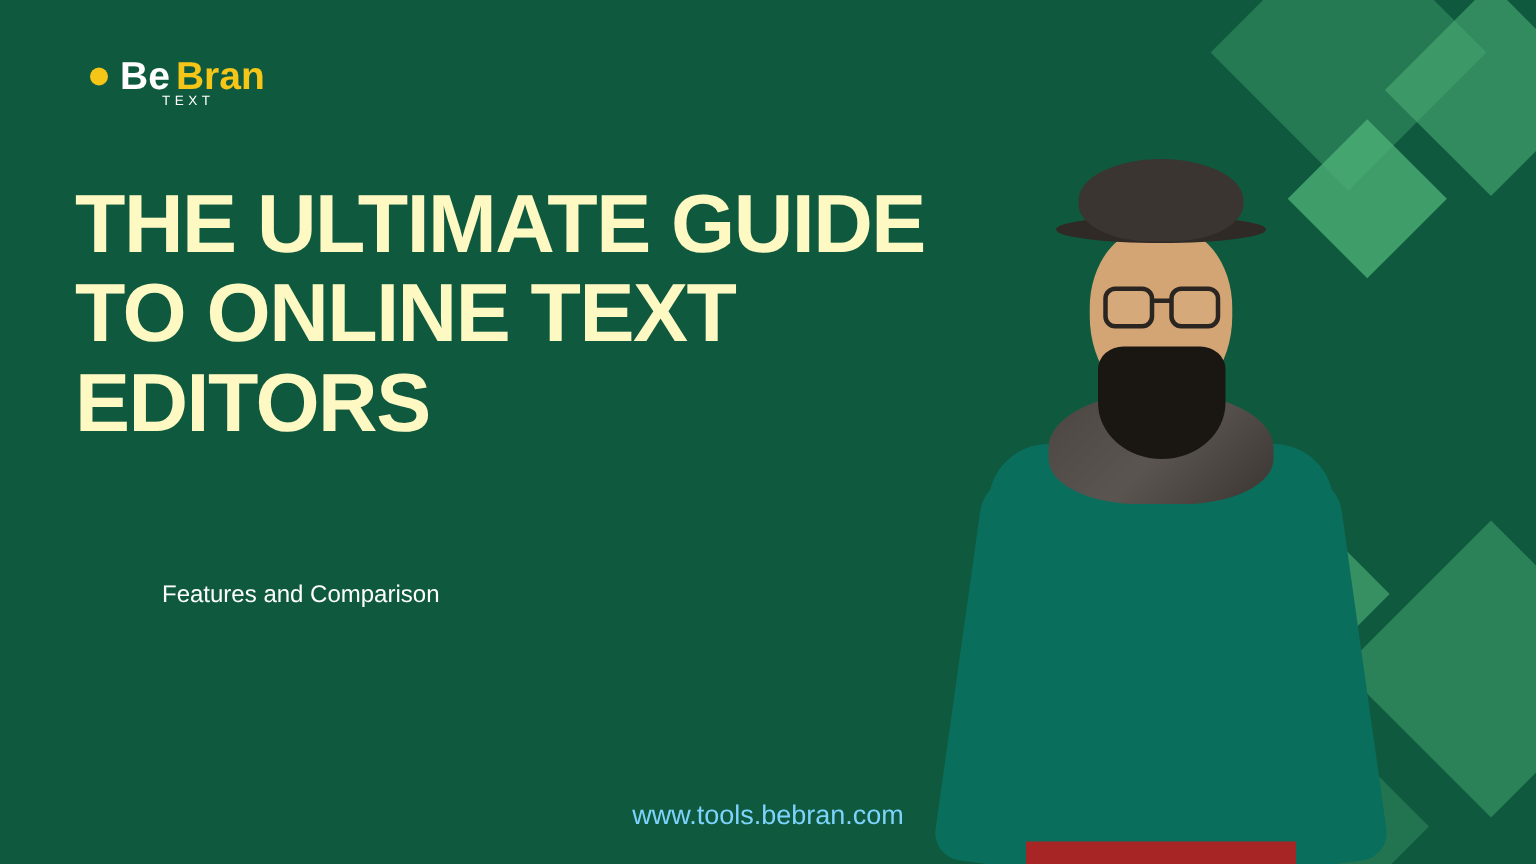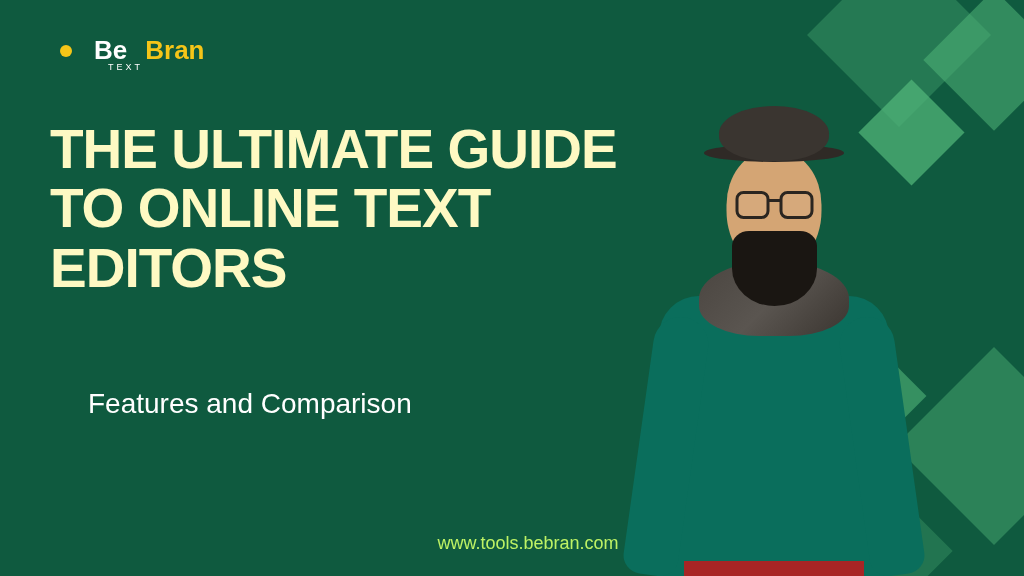--- a/index.html
+++ b/index.html
@@ -20,21 +20,21 @@
     .d3 { width: 75px; height: 75px; background: rgba(80, 180, 120, 0.75); top: 95px; right: 75px; }
     .d4 { width: 140px; height: 140px; background: rgba(80, 180, 120, 0.45); bottom: 60px; right: -40px; }
     .d5 { width: 90px; height: 90px; background: rgba(80, 180, 120, 0.3); bottom: -20px; right: 90px; }
     .d6 { width: 60px; height: 60px; background: rgba(80, 180, 120, 0.6); bottom: 150px; right: 110px; }
     .logo {
       position: absolute;
       top: 35px;
       left: 60px;
       display: flex;
       align-items: center;
-      gap: 18px;
+      gap: 4px;
     }
     .logo-dot {
       width: 12px;
       height: 12px;
       border-radius: 50%;
       background: #f5c518;
       margin-right: 4px;
     }
     .logo-be {
       color: #fff;
@@ -66,37 +66,36 @@
       font-size: 55px;
       font-weight: 900;
       line-height: 1.08;
       letter-spacing: -1px;
       max-width: 640px;
       text-transform: uppercase;
     }
     .subtitle {
       position: absolute;
       top: 388px;
-      left: 88px;
+      left: 108px;
       color: #fff;
-      font-size: 28px;
+      font-size: 16px;
       font-weight: 400;
       font-family: Arial, sans-serif;
       text-align: center;
     }
     .url {
       position: absolute;
       bottom: 22px;
       left: 50%;
       transform: translateX(-50%);
-      color: #bef264;
+      color: #7dd3fc;
       font-size: 18px;
       font-weight: 500;
       font-family: Arial, sans-serif;
-      margin-left: 16px;
     }
     .person {
       position: absolute;
       right: 100px;
       bottom: 0;
       width: 300px;
       height: 470px;
     }
     .hat {
       position: absolute;

